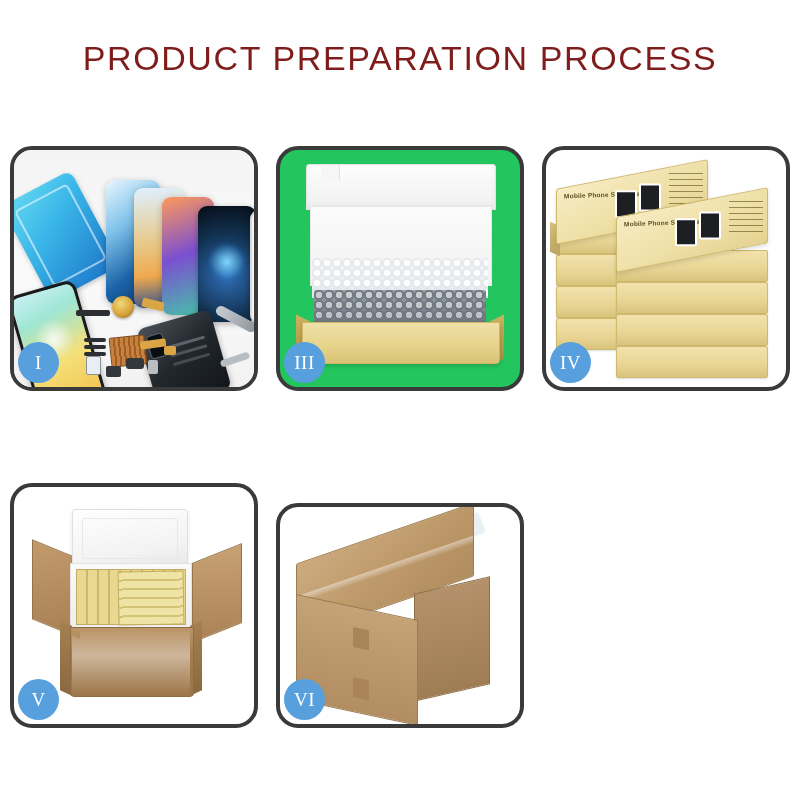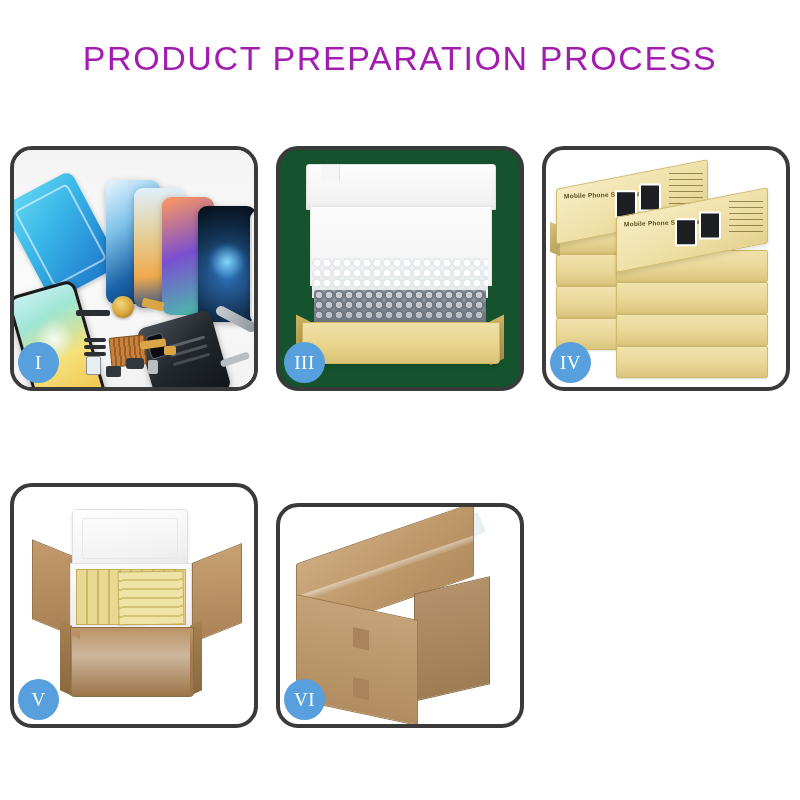--- a/index.html
+++ b/index.html
@@ -14,21 +14,21 @@
     width: 800px; height: 800px;
     background: #ffffff;
   }
 
   
   .header { position: absolute; left: 0; top: 0; width: 800px; text-align: center; }
   .title {
     font-size: 34px;
     font-weight: 400;
     letter-spacing: 1.6px;
-    color: #a21caf;
+    color: #7f1d1d;
     margin-top: 40px;
     line-height: 1.1;
     white-space: nowrap;
     font-family: "Liberation Sans", sans-serif;
   }
   .subtitle {
     font-size: 15.5px;
     color: #1a1a1a;
     margin-top: 13px;
     letter-spacing: 0.15px;
@@ -156,21 +156,21 @@
     background:linear-gradient(180deg,#cfcfcf,#6a6a6a);border-radius:3px;}
   .bag-inner:after{content:"";position:absolute;left:50%;top:62%;width:11px;height:70px;margin-left:-5px;
     background:linear-gradient(180deg,#3a3a3a,#111);border-radius:3px;}
   .bag-flex{position:absolute;left:28px;top:96px;width:15px;height:13px;background:#d7a44f;border-radius:2px;z-index:2;}
   .bag-flex2{position:absolute;left:26px;top:186px;width:13px;height:26px;background:#cf9c47;border-radius:2px;z-index:2;transform:rotate(8deg);}
   .bag-flex3{position:absolute;left:62px;top:186px;width:13px;height:26px;background:#cf9c47;border-radius:2px;z-index:2;transform:rotate(-8deg);}
   .bag-label{position:absolute;left:20px;top:20px;width:12px;height:8px;background:#e05a7e;border-radius:1px;z-index:3;}
   .bag-gloss{position:absolute;inset:0;background:linear-gradient(100deg,rgba(255,255,255,.55) 0 22%,rgba(255,255,255,0) 46%,rgba(255,255,255,.4) 78%,rgba(255,255,255,0) 100%);z-index:4;}
 
   
-  .p3 { background:#14532d; }
+  .p3 { background:#22c55e; }
   .b3-lid{
     position:absolute; left:26px; top:14px; width:188px; height:44px;
     background:linear-gradient(180deg,#fdfdfd 0%,#f0f0f0 100%);
     border:1px solid #e2e2e2; border-radius:3px 3px 0 0;
     box-shadow:inset 0 -3px 6px rgba(0,0,0,.05);
   }
   .b3-lid:before{content:"";position:absolute;left:14px;top:0;width:18px;height:16px;background:#f6f6f6;border-right:1px solid #e4e4e4;}
   .b3-back{
     position:absolute; left:30px; top:56px; width:180px; height:78px;
     background:linear-gradient(180deg,#fbfbfb 0%,#f2f2f2 100%);

